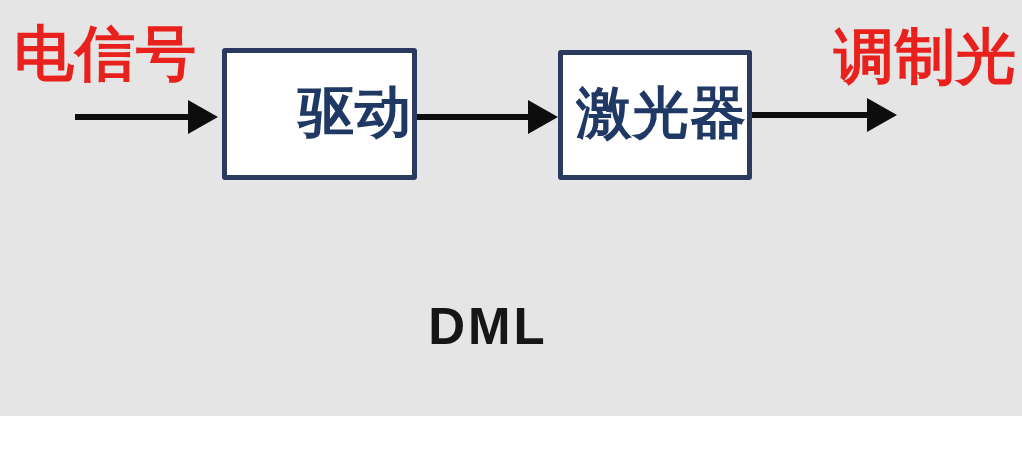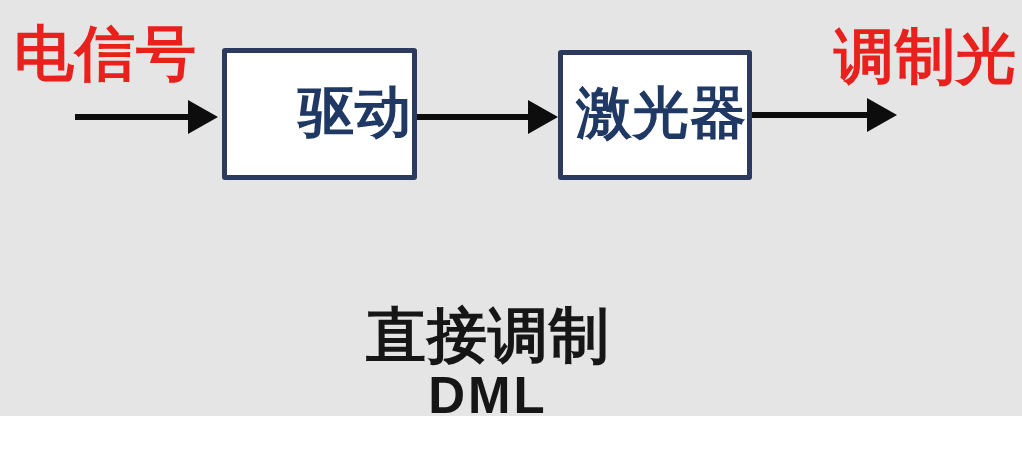--- a/index.html
+++ b/index.html
@@ -123,17 +123,16 @@
   </div>
 
   <div class="arrow a3">
     <div class="shaft"></div>
     <div class="head"></div>
   </div>
 
   <div class="sig-label right">调制光</div>
 
   <div class="caption">
-    <div class="line1">直接调制</div>
     <div class="line2">DML</div>
   </div>
 
 </div>
 
 </body></html>

